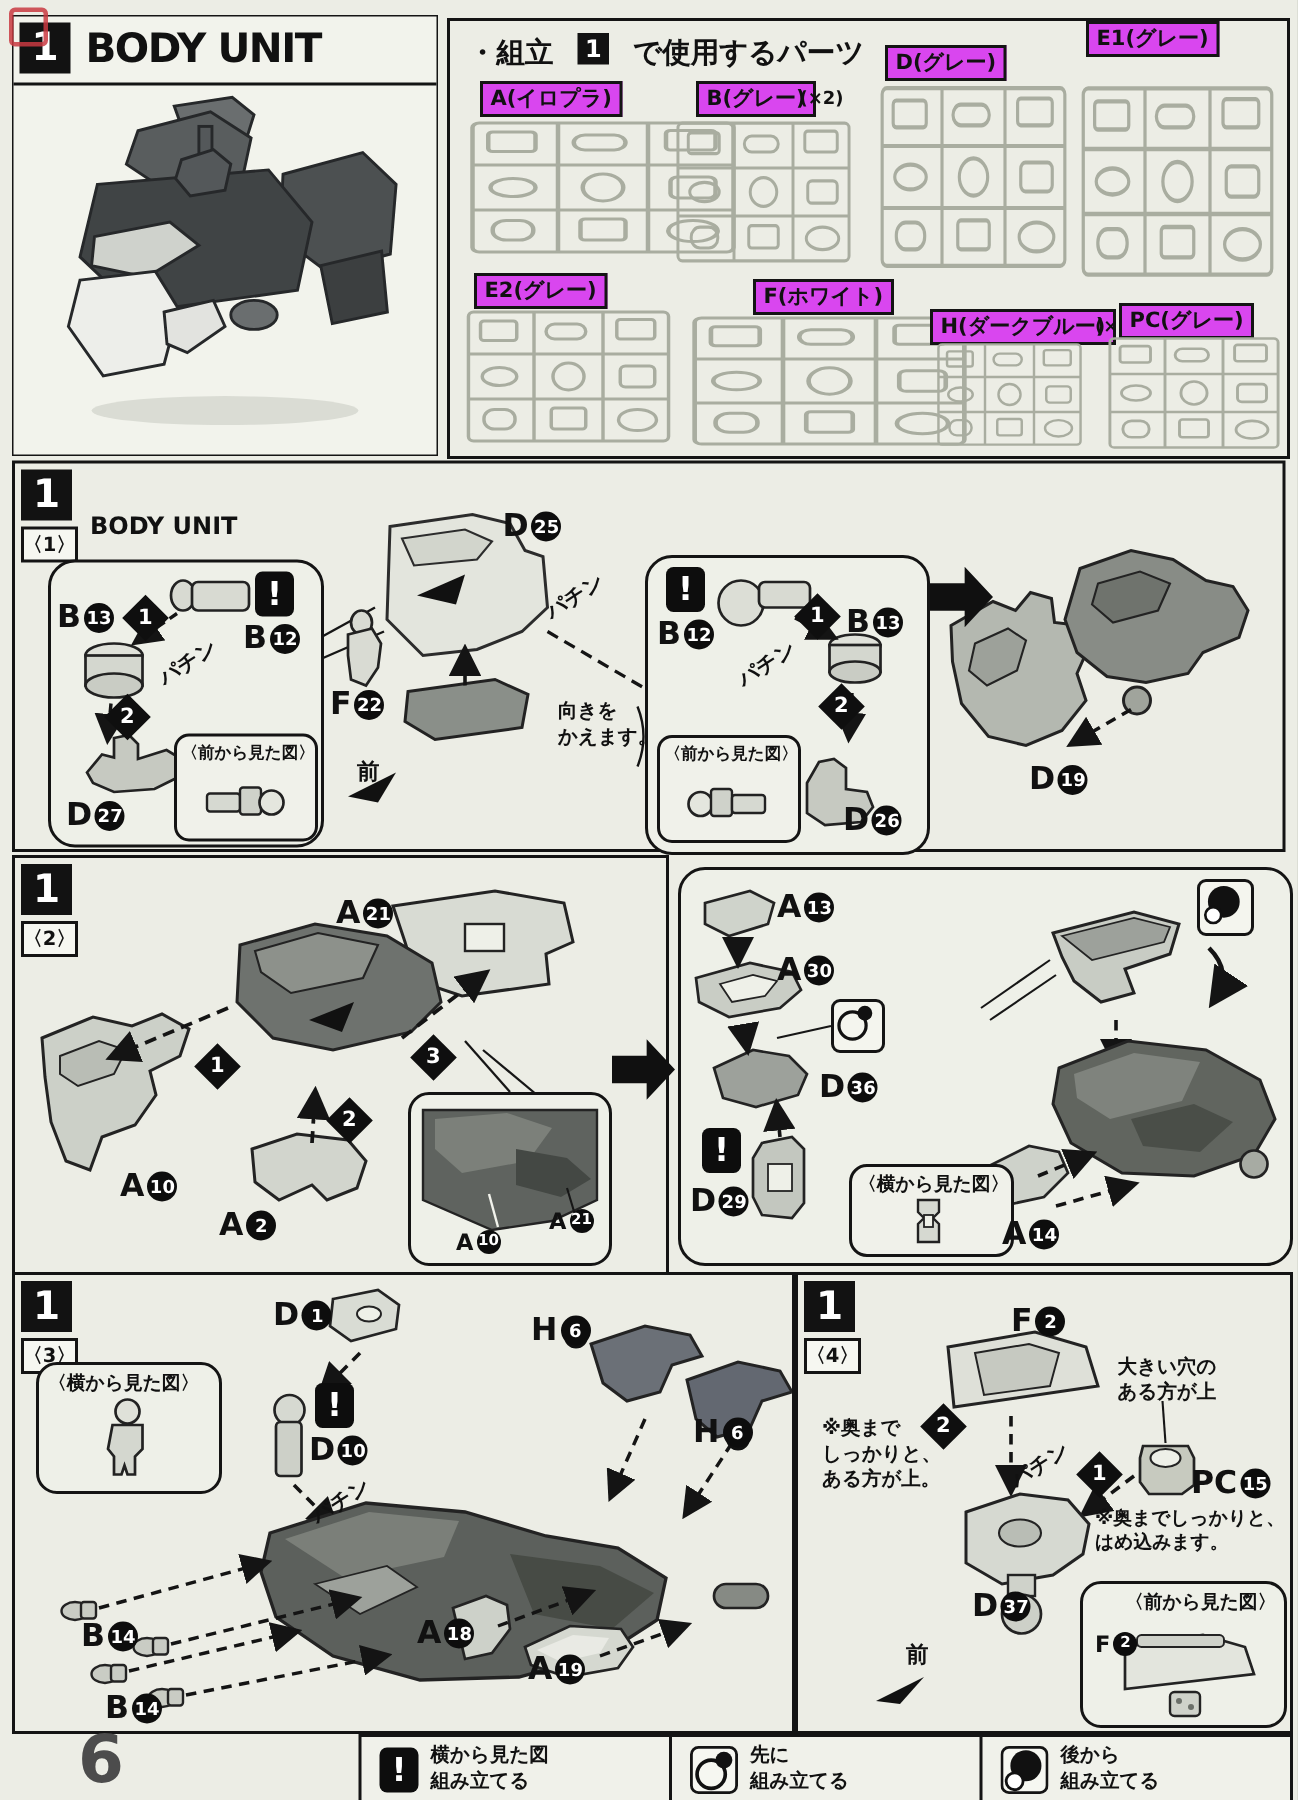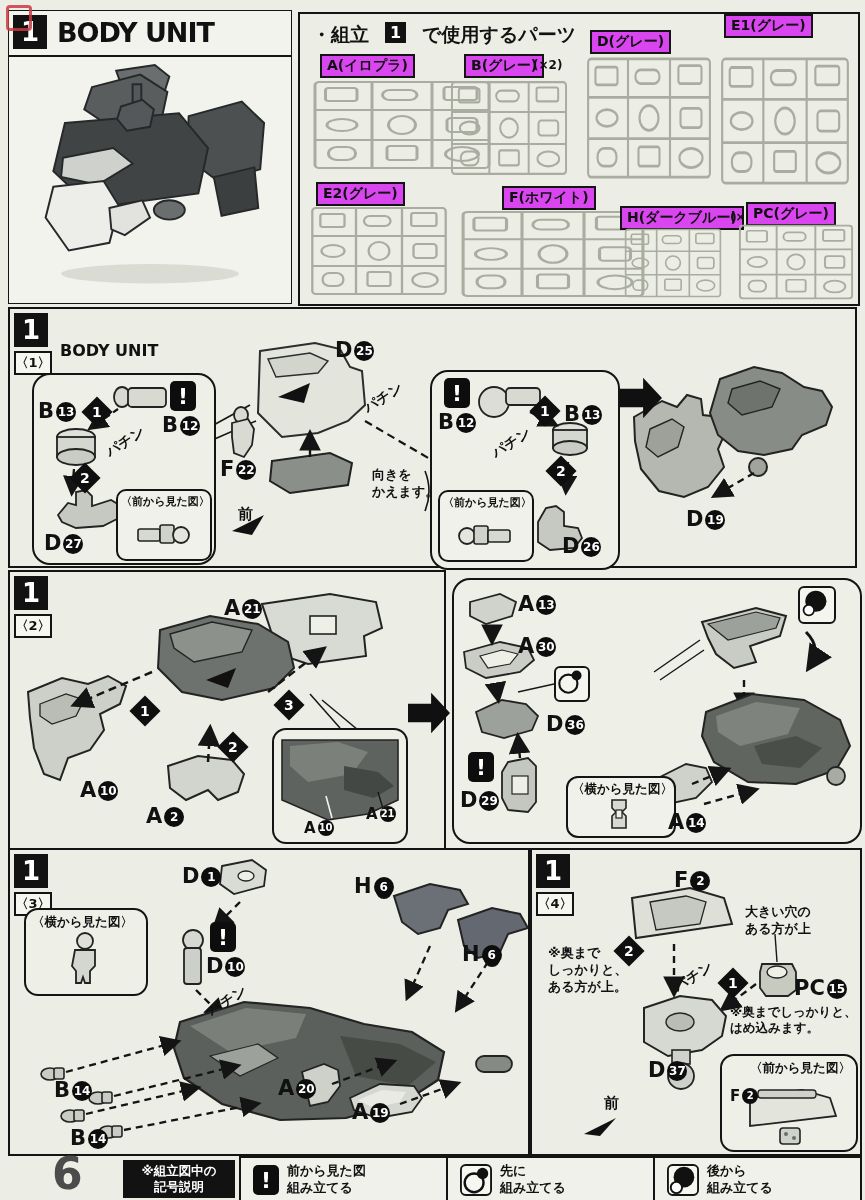--- a/index.html
+++ b/index.html
@@ -486,21 +486,21 @@
   <span class="pl" style="left:344px;top:26px">
         <span>H</span>
         <span class="pn u">6</span>
       </span>
   <span class="pl" style="left:452px;top:94px">
         <span>H</span>
         <span class="pn u">6</span>
       </span>
   <span class="pl" style="left:268px;top:228px">
         <span>A</span>
-        <span class="pn">20</span>
+        <span class="pn">18</span>
       </span>
   <span class="pl" style="left:342px;top:252px">
         <span>A</span>
         <span class="pn">19</span>
       </span>
 </div>
 
 <div class="s b2" style="left:530px;top:848px;width:328px;height:304px">
   <svg class="art" width="328" height="304">
     <path d="M100,48 l58,-10 l34,10 l8,26 l-96,14 z" fill="#dee0d8" stroke="#232323" stroke-width="2"></path>
@@ -556,26 +556,24 @@
       <circle cx="64" cy="78" r="2" fill="#6b6f69"></circle>
           <circle cx="72" cy="82" r="2" fill="#6b6f69"></circle>
     </svg>
     <span class="pl sm" style="left:8px;top:32px">
           <span>F</span>
           <span class="pn">2</span>
         </span>
   </div>
 </div>
 
-<div class="blk s" style="left:123px;top:1160px;width:112px;height:38px;font-size:12.5px;white-space:pre-line;text-align:center;line-height:1.3">※組立図中の
-記号説明</div>
 <div class="s" style="left:239px;top:1156px;width:619px;height:44px;display:flex;border:2.5px solid #141414;background:#f0f1ea">
   <div style="flex:1;display:flex;align-items:center;gap:8px;padding-left:12px">
     <div class="warn" style="position:static">!</div>
-    <div class="note" style="position:static">前から見た図
+    <div class="note" style="position:static">横から見た図
 組み立てる</div>
   </div>
   <div style="flex:1;display:flex;align-items:center;gap:8px;padding-left:12px;border-left:2.5px solid #141414">
     <svg width="32" height="32" viewBox="0 0 34 34">
       <rect x="1" y="1" width="32" height="32" rx="5" fill="#f6f7f1" stroke="#141414" stroke-width="2"></rect>
       <circle cx="15" cy="20" r="10" fill="none" stroke="#111" stroke-width="2.6"></circle>
           <circle cx="24" cy="10" r="6" fill="#111"></circle>
     </svg>
     <div class="note" style="position:static">先に
 組み立てる</div>

